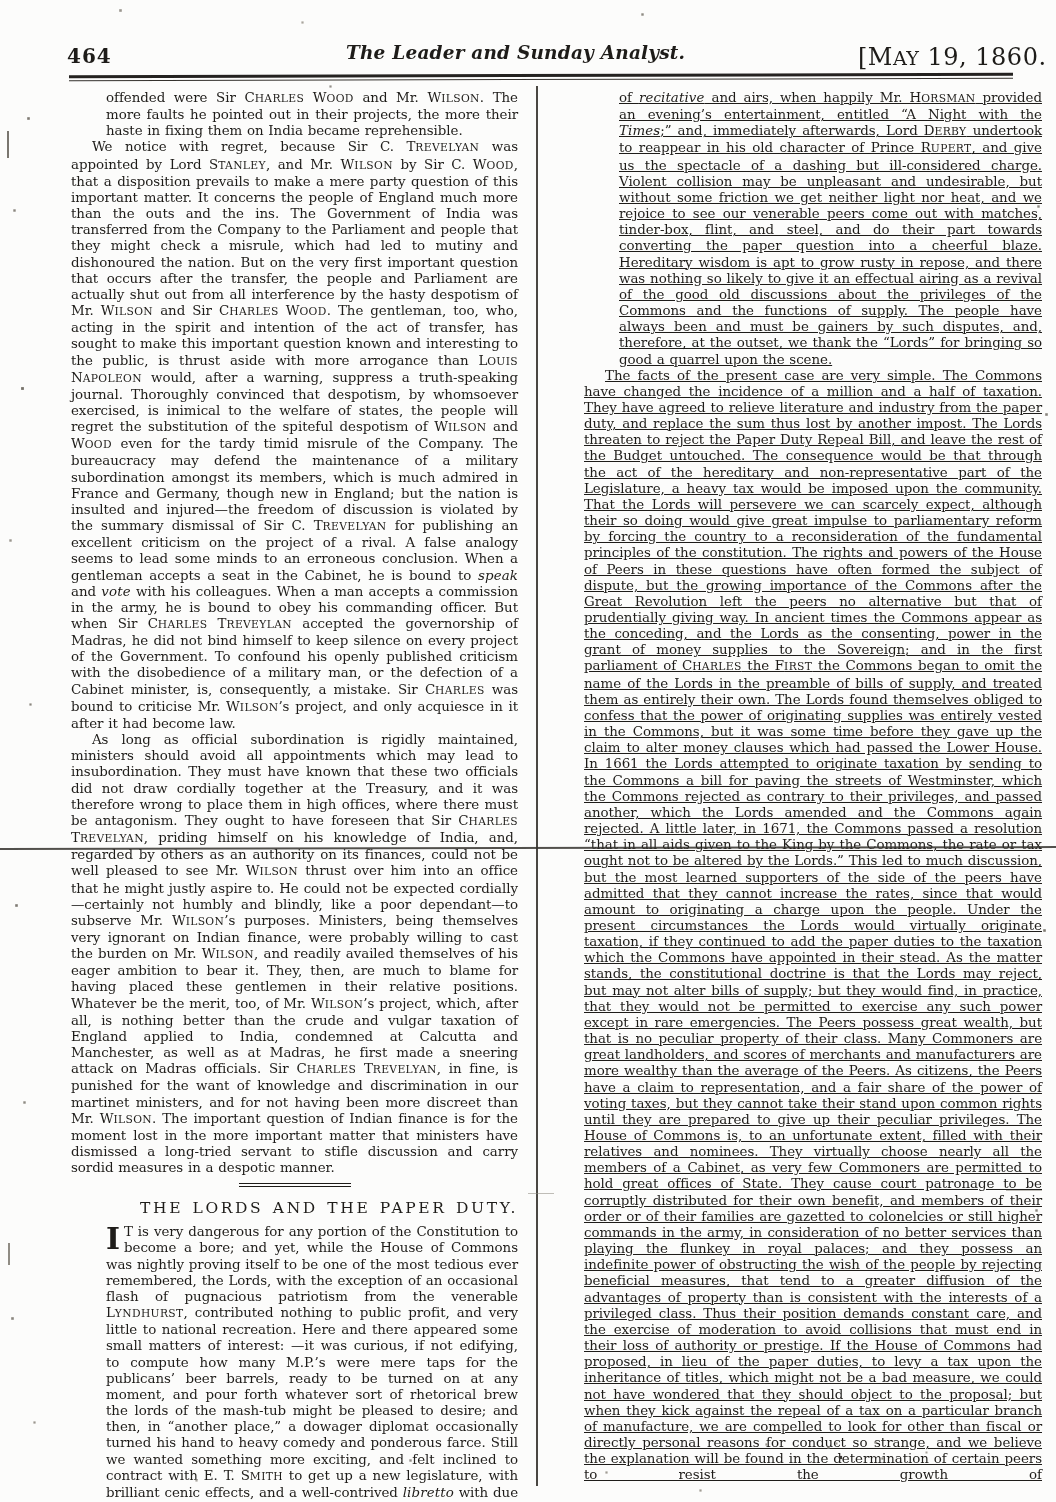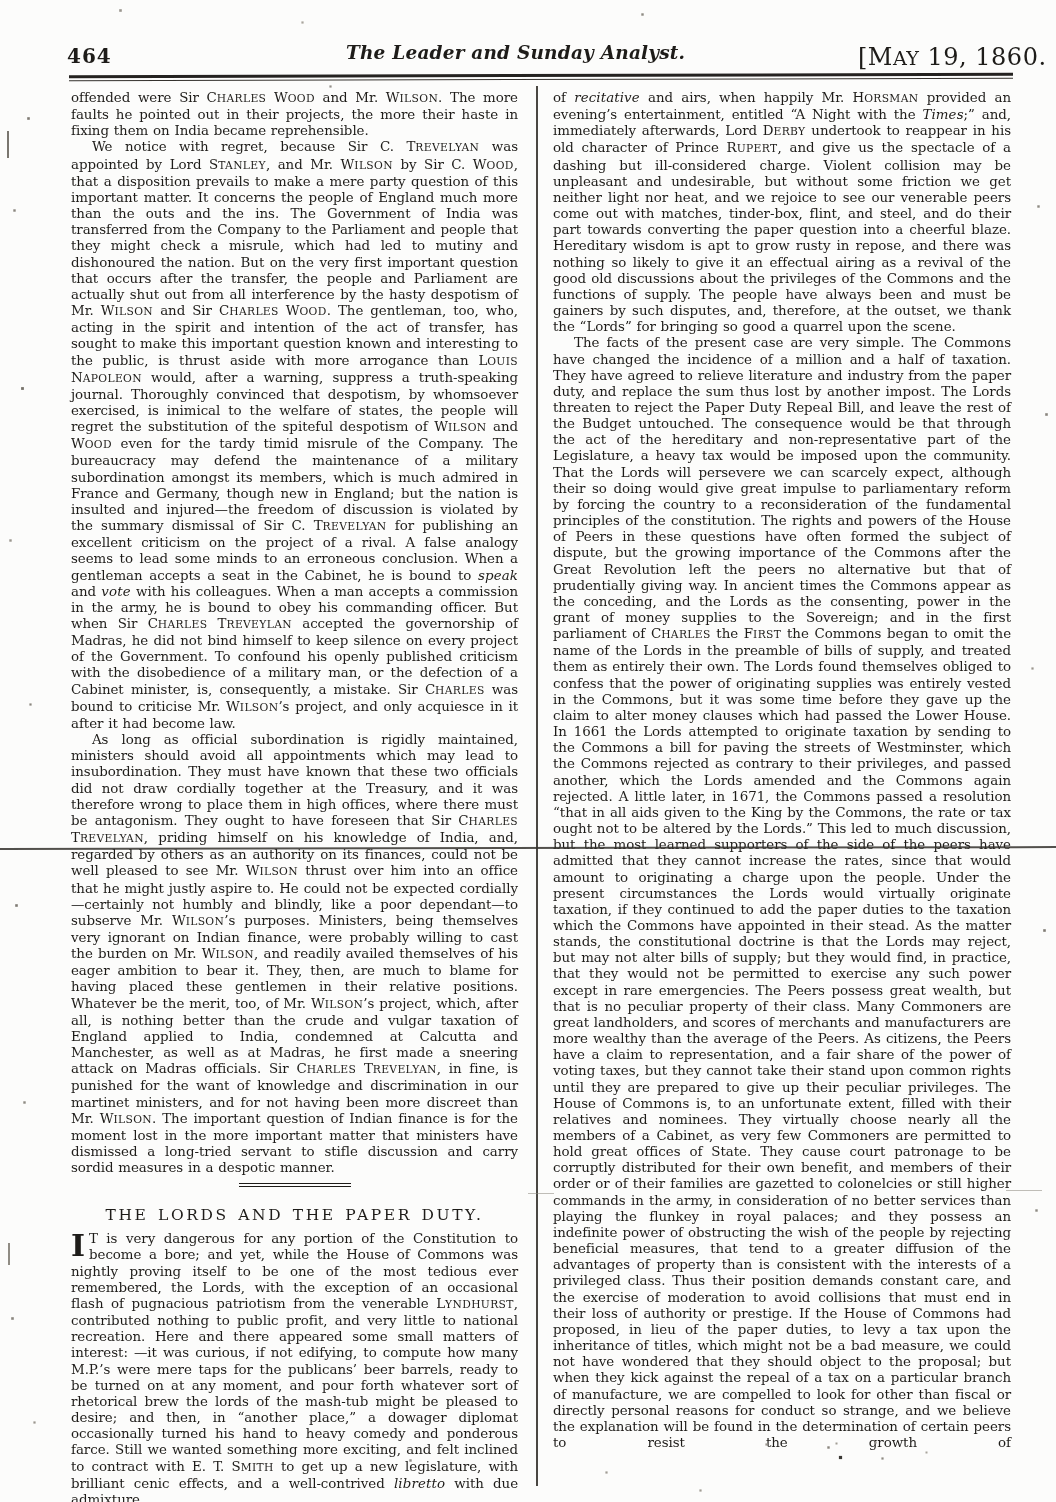--- a/index.html
+++ b/index.html
@@ -28,51 +28,51 @@
   .rule-double{
     position:absolute;left:69px;top:74px;width:944px;
     transform:rotate(-0.15deg);
   }
   .rule-double::before{content:"";display:block;height:2.5px;background:#242220;}
   .rule-double::after{content:"";display:block;height:1px;background:#35322e;margin-top:2.5px;}
 
   
   .col{position:absolute;top:90px;}
   .col-left{left:71px;width:447px;}
-  .col-right{left:553px;width:458px;}
+  .col-right{left:584px;width:458px;text-decoration:underline;}
   .col-divider{
     position:absolute;left:536px;top:86px;height:1400px;width:1.5px;
     background:#4a4742;
   }
 
   p.para{
     margin:0;
     font-size:13.4px;line-height:16.15px;
     text-align:justify;text-indent:21px;
     word-spacing:0.6px;letter-spacing:-0.05px;
   }
-  p.flush{text-indent:0;}
+  p.flush{text-indent:0;margin-left:35px;}
   p.fill{text-align-last:justify;}
   .sc{font-size:0.8em;letter-spacing:0.35px;}
   i{letter-spacing:0.1px;}
 
   .dropcap{
     float:left;
     font-size:30px;line-height:25px;font-weight:bold;
     margin:2px 4px 0 0;
   }
 
   .sec-divider{
     width:112px;height:2px;margin:7px auto 6px auto;
     border-top:1.5px solid #1d1b18;border-bottom:1px solid #1d1b18;
   }
   .sec-heading{
-    margin:19px 0 7px 0;
+    margin:12px 0 7px 0;
     font-size:15.5px;font-weight:normal;
-    text-align:center;letter-spacing:2.6px;word-spacing:2px;
+    text-align:right;letter-spacing:2.6px;word-spacing:2px;
   }
 
   
   .crease{
     position:absolute;left:0;top:847px;width:1056px;height:1.8px;
     background:#34312d;opacity:0.85;transform:rotate(-0.1deg);
   }
   .edge-tick{position:absolute;width:2px;background:#7a766f;}
   .tick-a{left:7px;top:131px;height:27px;}
   .tick-b{left:8px;top:1243px;height:22px;background:#908c84;}

